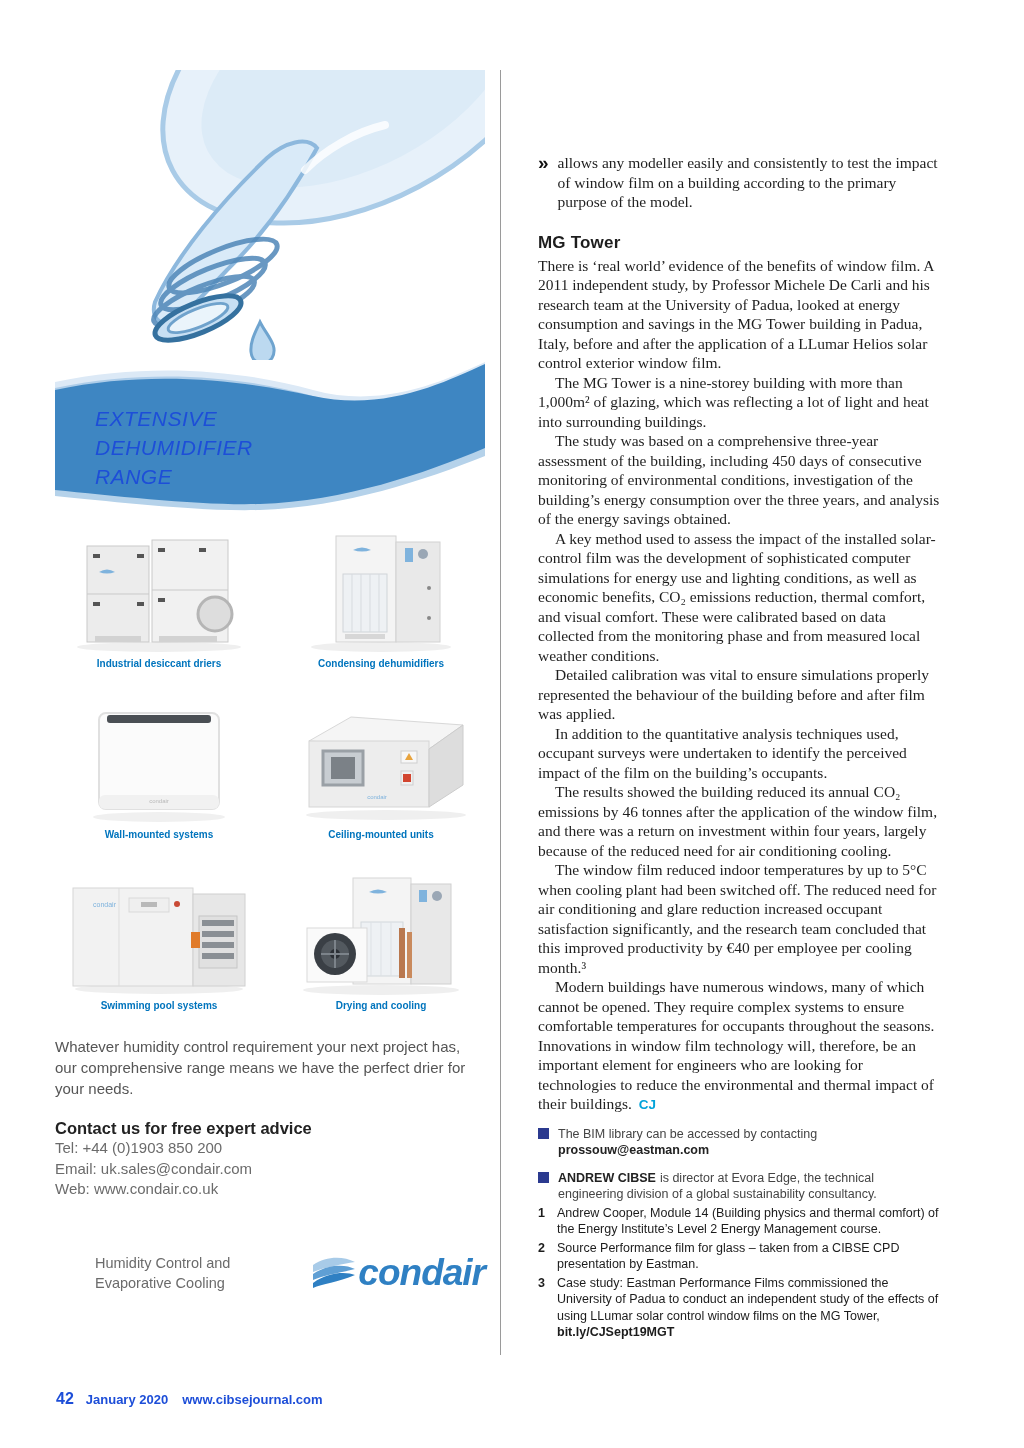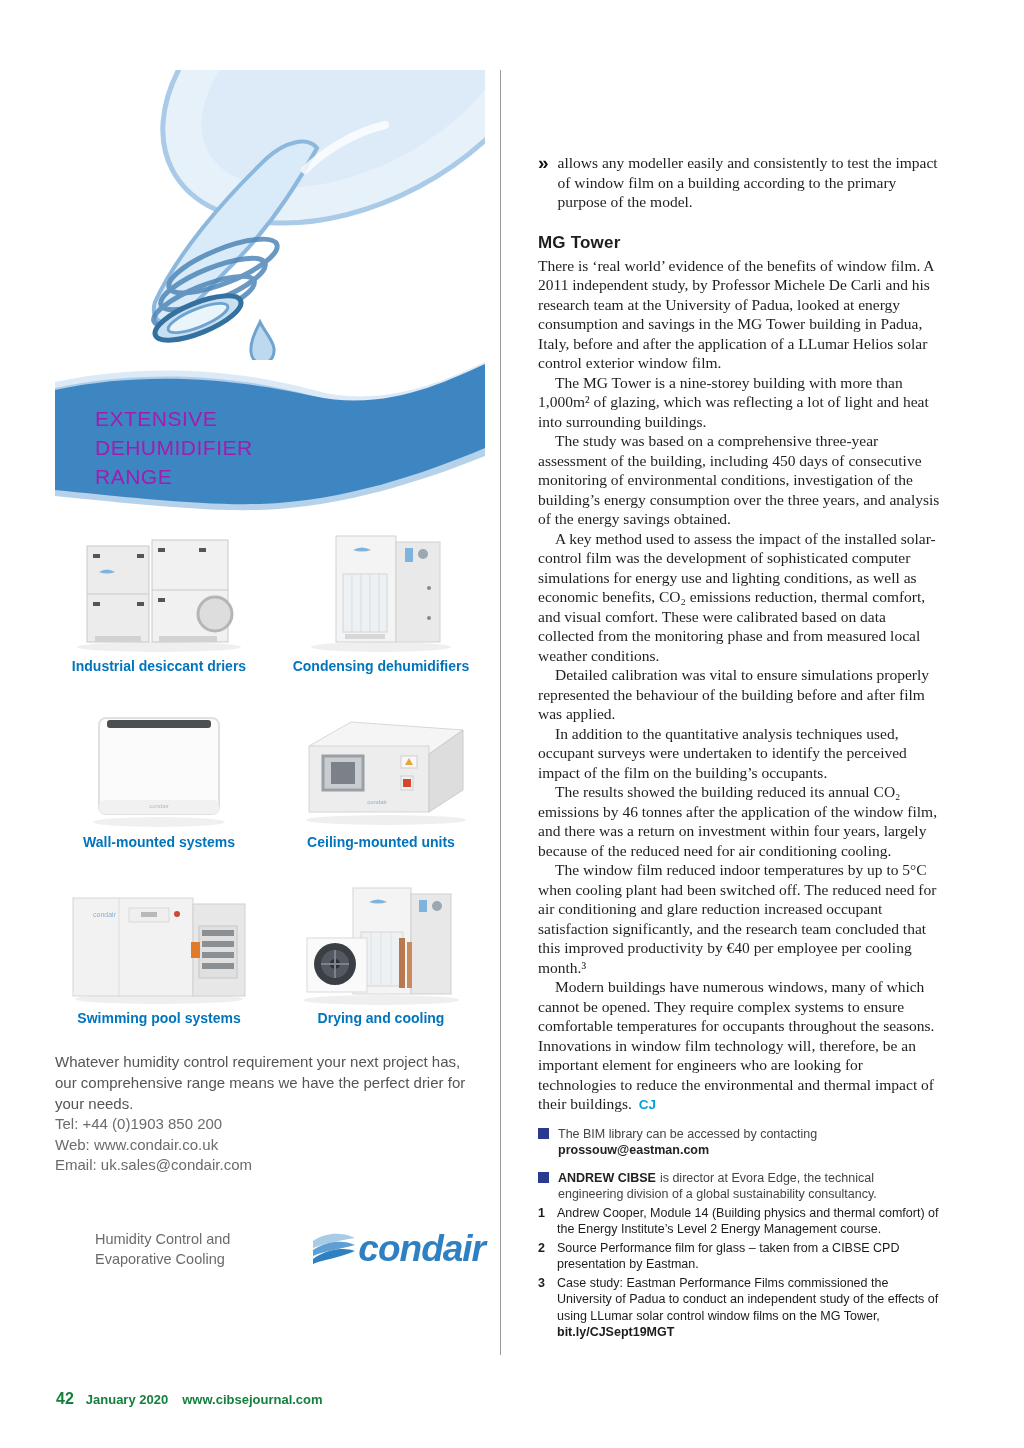--- a/index.html
+++ b/index.html
@@ -7,27 +7,27 @@
   .page { position:relative; width:1024px; height:1448px; background:#fff; overflow:hidden;
           font-family:"Liberation Sans", sans-serif; }
 
   
   .ad { position:absolute; left:55px; top:70px; width:430px; }
   .divider { position:absolute; left:500px; top:70px; width:1px; height:1285px; background:#9a9a9a; }
 
   .bottle-wrap { width:430px; height:290px; position:relative; overflow:hidden; }
   .band { position:relative; width:430px; height:160px; margin-top:0; }
   .band svg { display:block; }
-  .band-text { position:absolute; left:40px; top:44px; color:#a21caf;
-               font-size:21px; line-height:29px; font-weight:400; letter-spacing:.5px; }
+  .band-text { position:absolute; left:40px; top:44px; color:#1d4ed8;
+               font-size:21px; line-height:29px; font-weight:400; letter-spacing:.5px;font-style:italic; }
 
   .grid { display:grid; grid-template-columns:1fr 1fr; column-gap:14px; row-gap:30px; margin-top:8px; }
   .prod { text-align:center; }
   .prod .img { height:128px; position:relative; }
-  .prod .cap { color:#0074bd; font-weight:700; font-size:14px; margin-top:2px; }
+  .prod .cap { color:#0074bd; font-weight:700; font-size:10px; margin-top:2px; }
 
   .ad-body { margin-top:25px; color:#555; font-size:15px; line-height:21px; }
   .contact-h { margin-top:20px; color:#222; font-weight:700; font-size:16.5px; }
   .contact-line { color:#6b6b6b; font-size:15px; line-height:20.5px; }
   .contact-line:first-of-type { margin-top:4px; }
 
   .ad-bottom { margin-top:52px; display:flex; align-items:center; justify-content:space-between;margin-left:40px; }
   .tagline { color:#6b6b6b; font-size:14.5px; line-height:20px; }
   .brand { display:flex; align-items:center; }
   .brand .word { color:#2f80c3; font-weight:700; font-size:37px; letter-spacing:-1px; font-style:italic; }
@@ -47,21 +47,21 @@
   .note .sq { width:11px; height:11px; background:#2b3a8f; margin:2px 9px 0 0; flex:none; }
   .note b { color:#222; }
   .note b.an { margin-right:4px; }
 
   .refs-h { font-size:15px; font-weight:700; color:#161616; margin-top:12px; }
   .ref { display:flex; font-size:12.5px; line-height:16.5px; color:#1c1c1c; margin-top:2px; }
   .ref .num { width:19px; flex:none; font-weight:700; }
   .ref b { font-weight:700; }
 
   
-  .footer { position:absolute; left:56px; top:1390px; display:flex; align-items:baseline; color:#15803d; }
+  .footer { position:absolute; left:56px; top:1390px; display:flex; align-items:baseline; color:#1d4ed8; }
   .footer .pn { font-weight:700; font-size:16px; margin-right:12px; }
   .footer .iss { font-weight:700; font-size:13px; margin-right:14px; }
   .footer .web { font-weight:700; font-size:13px; }
 </style>
 </head>
 <body>
 
 <div class="page">
 
   <div class="ad">
@@ -233,23 +233,24 @@
                 <line x1="40" y1="84" x2="68" y2="84"></line>
             </g>
           </svg>
         </div>
         <div class="cap">Drying and cooling</div>
       </div>
     </div>
 
     <p class="ad-body">Whatever humidity control requirement your next project has, our comprehensive range means we have the perfect drier for your needs.</p>
 
+    <div class="contact-h">Contact us for free expert advice</div>
     <div class="contact-line">Tel: +44 (0)1903 850 200</div>
+    <div class="contact-line">Email: uk.sales@condair.com</div>
     <div class="contact-line">Web: www.condair.co.uk</div>
-    <div class="contact-line">Email: uk.sales@condair.com</div>
 
     <div class="ad-bottom">
       <div class="tagline">
         <span style="display:block">Humidity Control and</span>
         <span style="display:block">Evaporative Cooling</span>
       </div>
       <div class="brand">
         <svg width="48" height="40" viewBox="0 0 48 40">
           <path d="M3,12 C16,3 33,3 45,9 C32,11 16,14 3,19 Z" fill="#a8cbe8"></path>
           <path d="M3,21 C18,11 35,11 45,16 C30,20 14,22 3,27 Z" fill="#5f9fd4"></path>

